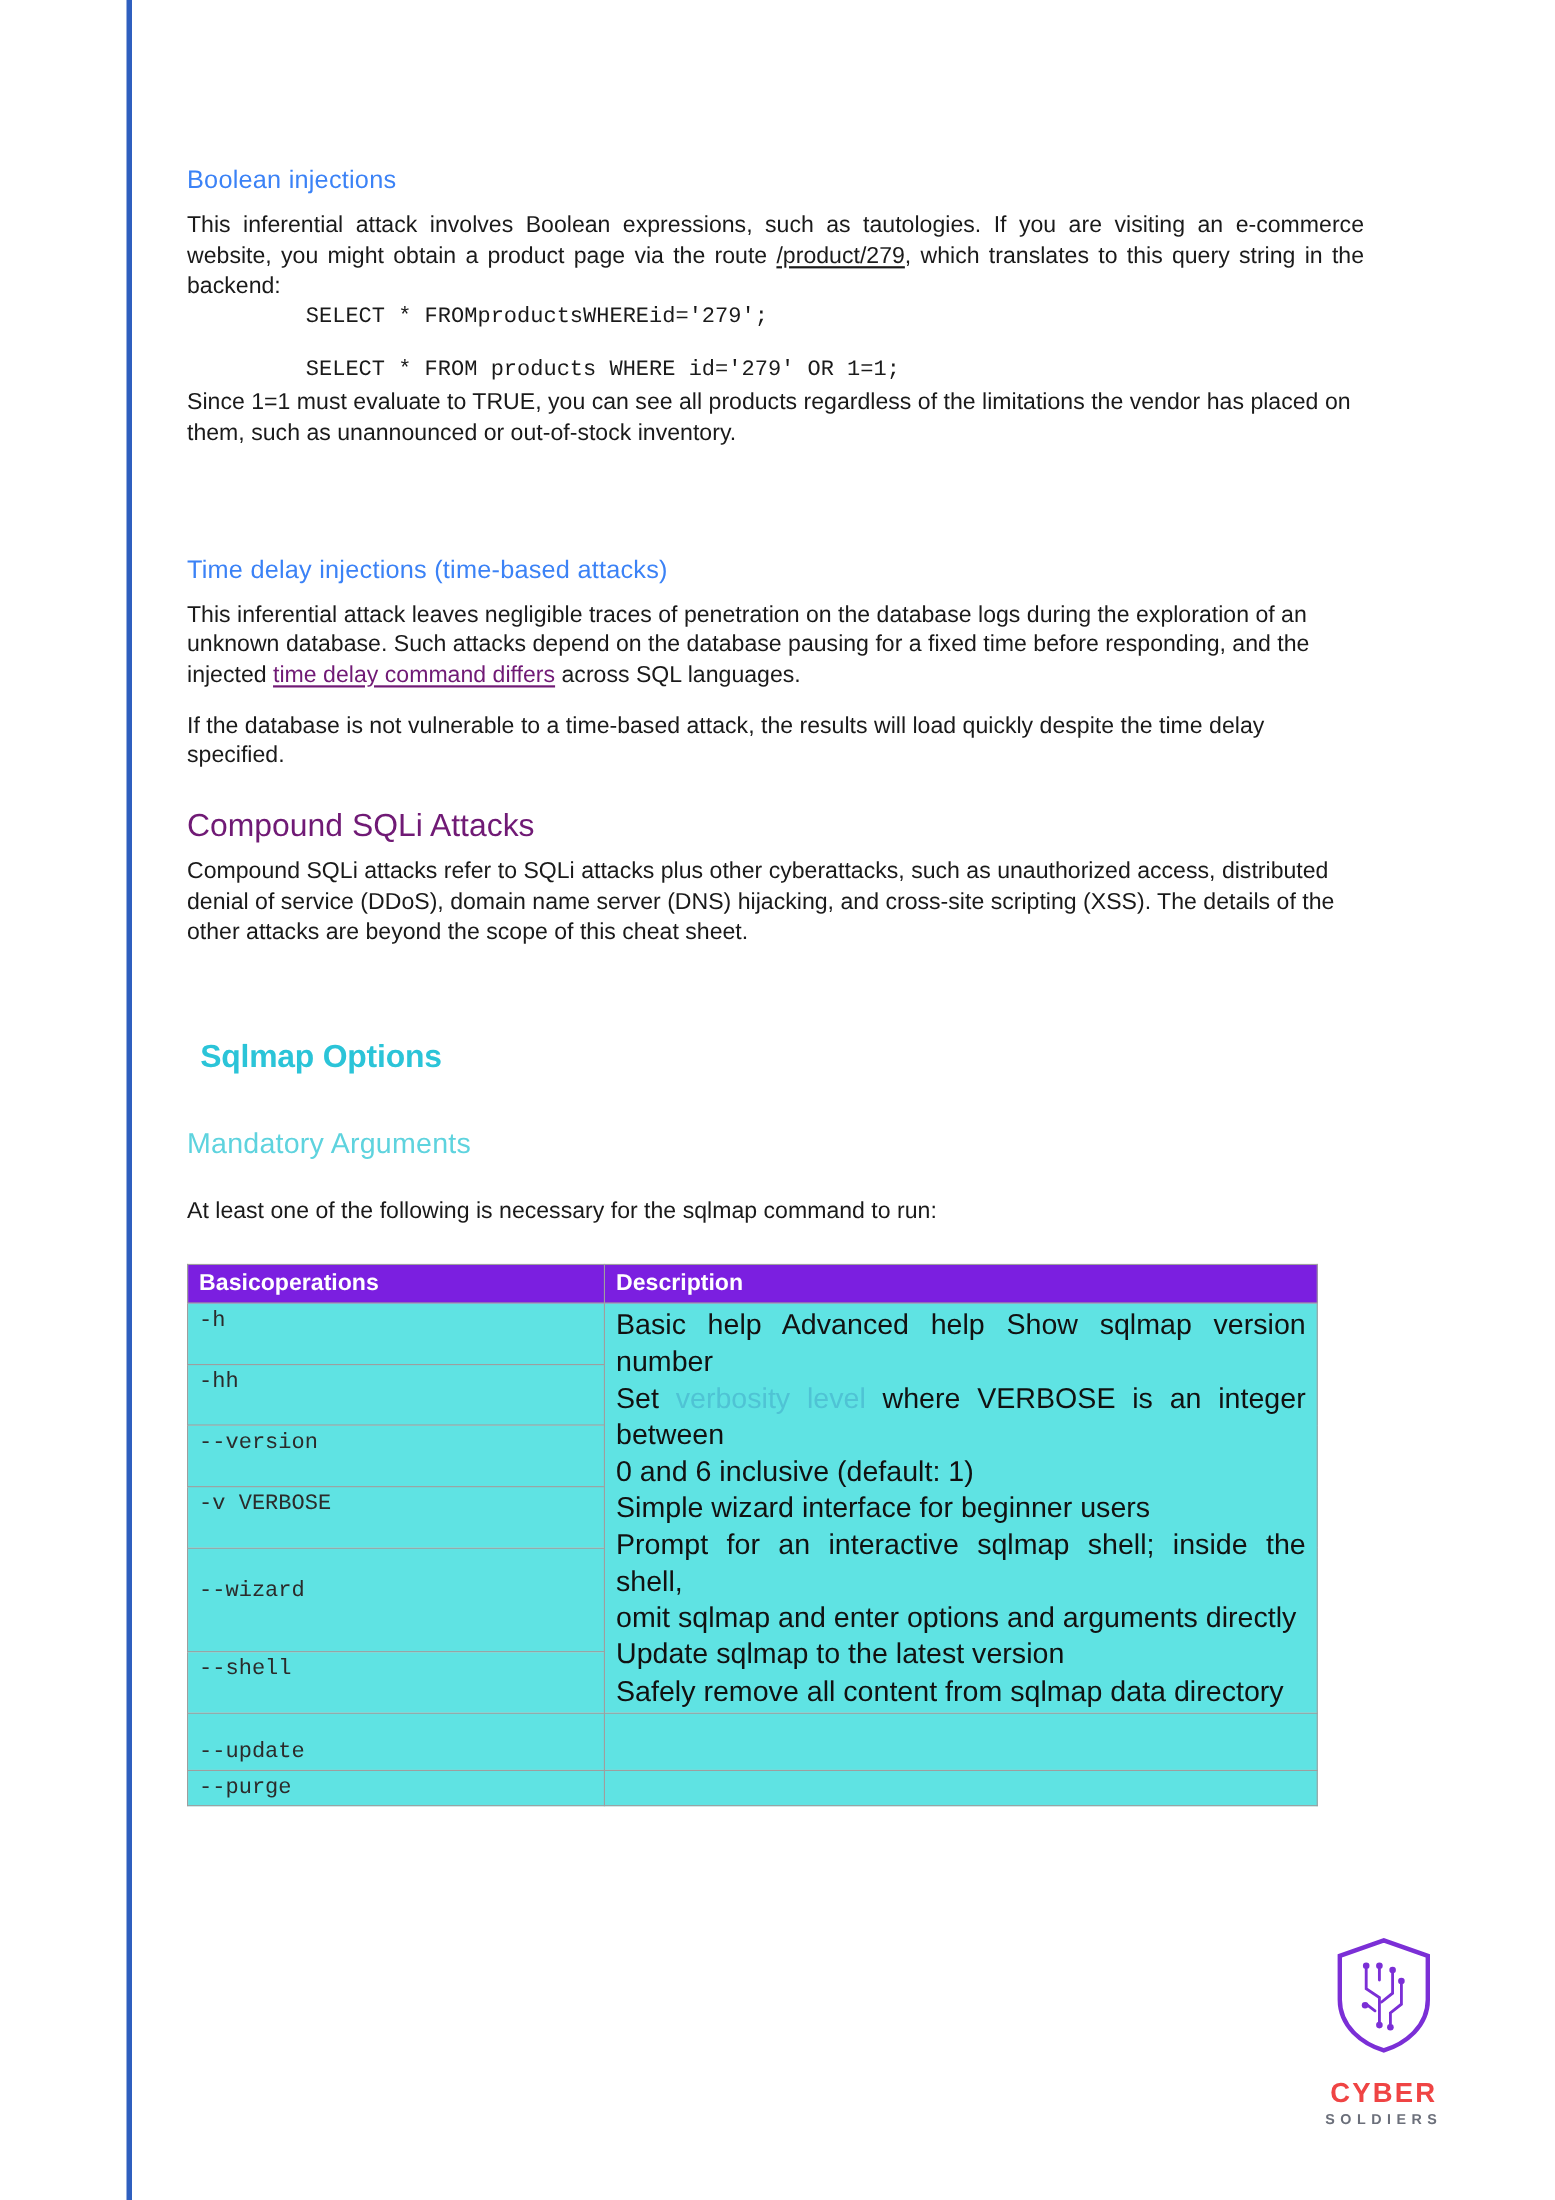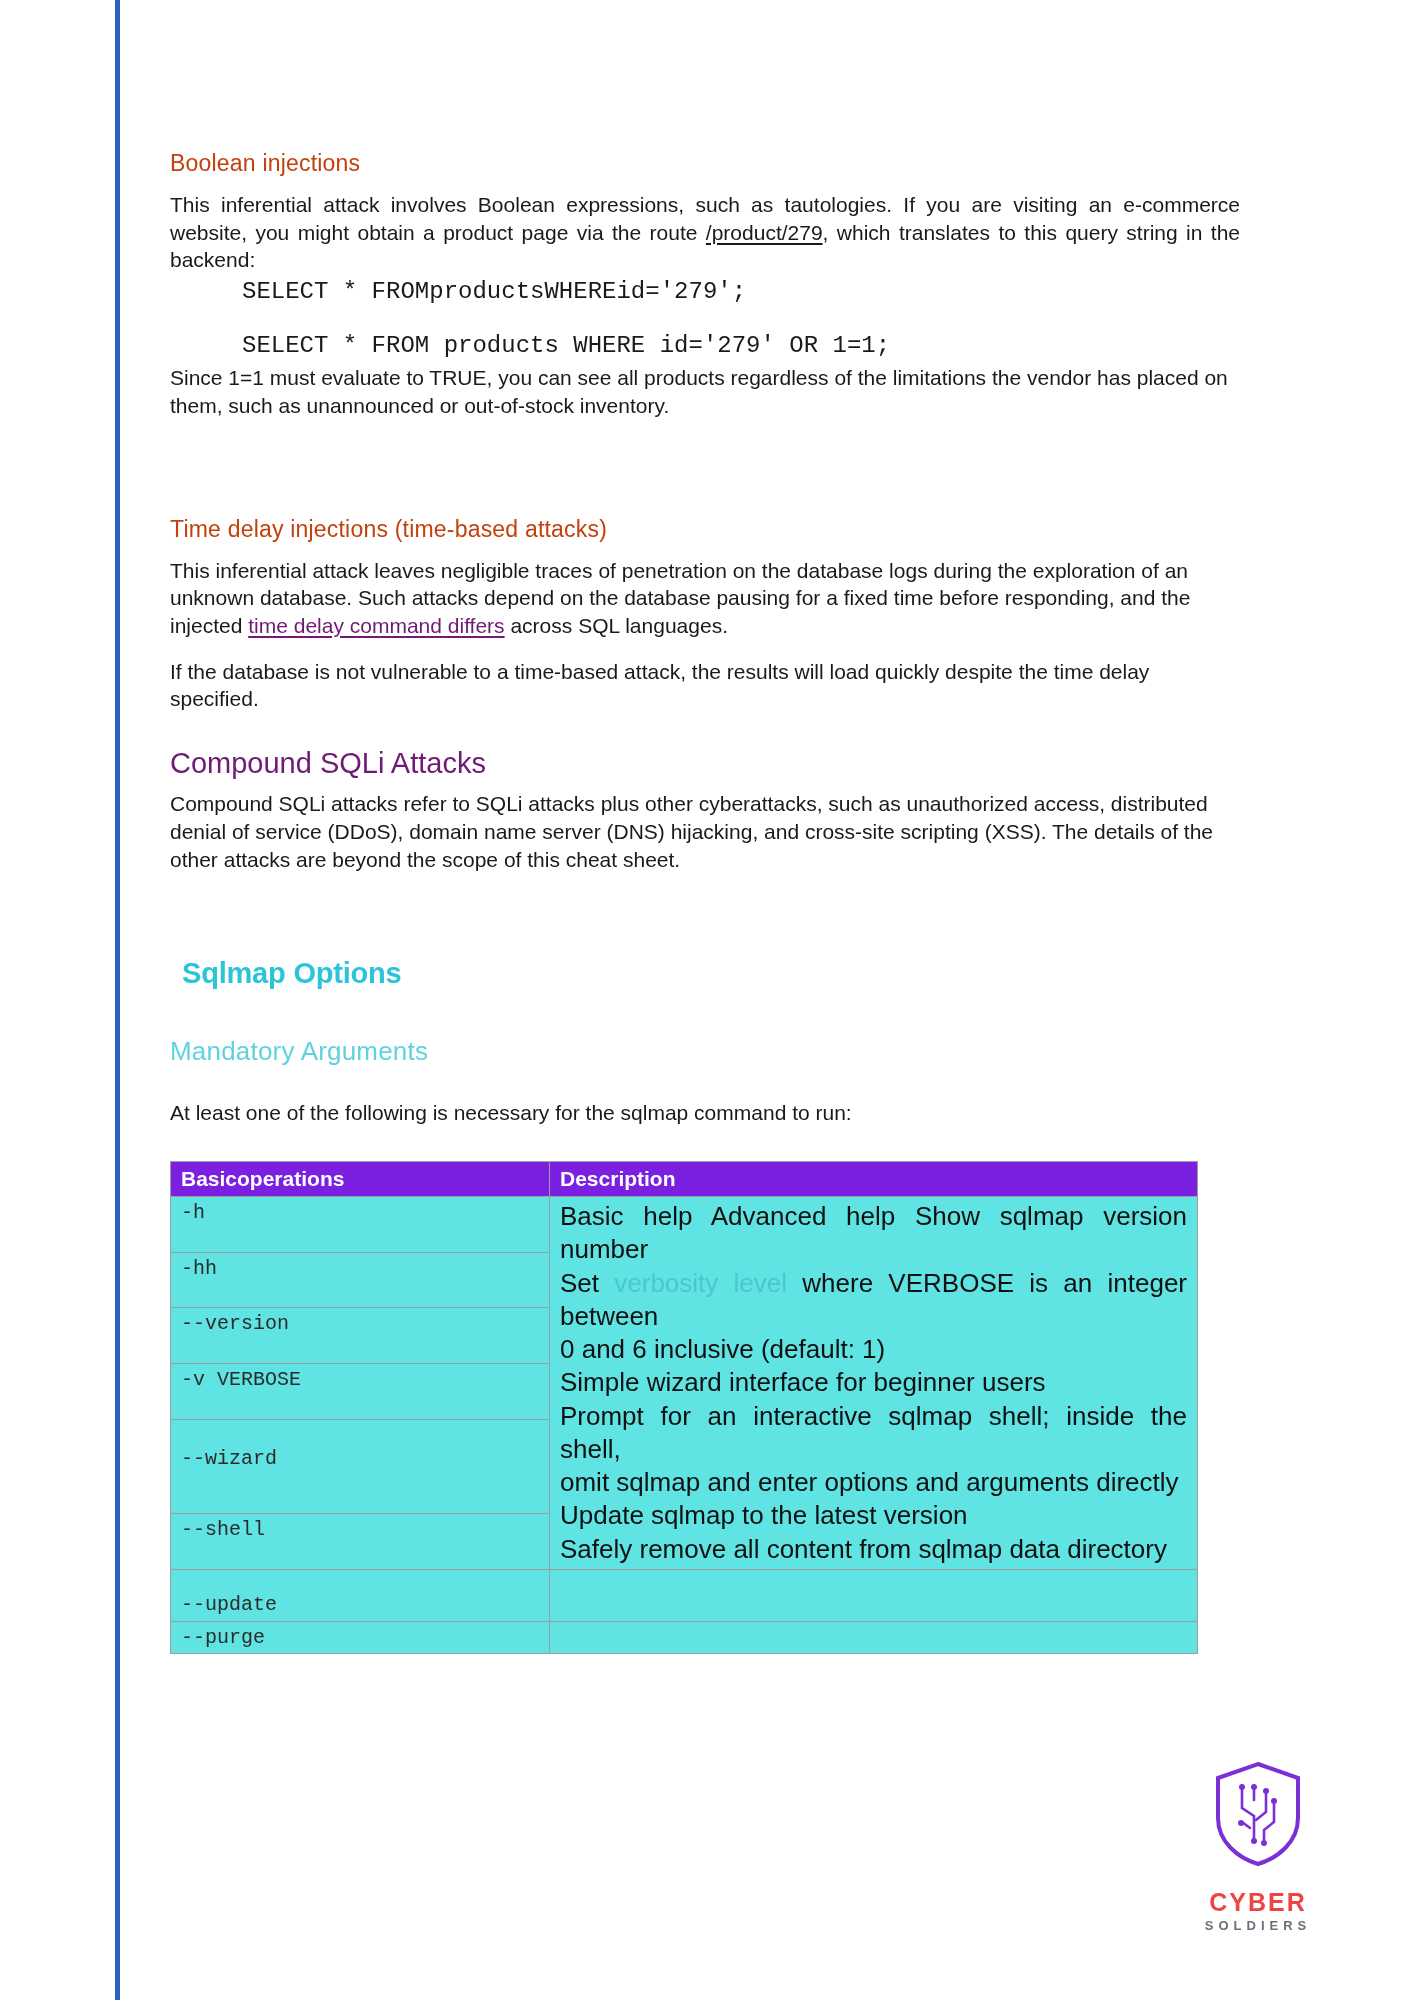--- a/index.html
+++ b/index.html
@@ -30,21 +30,21 @@
   }
   .content {
     position: absolute;
     left: 170px;
     top: 150px;
     width: 1070px;
   }
   h3.sub-head {
     font-size: 23px;
     font-weight: 400;
-    color: #c2410c;
+    color: #3b82f6;
     margin: 0 0 14px 0;
     letter-spacing: 0.2px;
   }
   h2.section-head {
     font-size: 29px;
     font-weight: 400;
     color: #701a75;
     margin: 0 0 10px 0;
   }
   h2.big-head {
@@ -57,23 +57,23 @@
   p.body {
     font-size: 21px;
     line-height: 1.32;
     margin: 0 0 0 0;
     text-align: justify;
     color: #1a1a1a;
   }
   p.body.nj { text-align: left; }
   .code {
     font-family: "Liberation Mono", "DejaVu Sans Mono", monospace;
-    font-size: 24px;
+    font-size: 20px;
     color: #1a1a1a;
-    margin-left: 72px;
+    margin-left: 108px;
     white-space: pre;
     line-height: 1.5;
   }
   .uline { text-decoration: underline; text-underline-offset: 3px; }
   .link-teal { color: #4fc3d4; }
   .link-blue { color: #701a75; text-decoration: underline; text-underline-offset: 3px; }
   .gap-sm { height: 18px; }
   .gap-md { height: 34px; }
   .gap-lg { height: 72px; }
   .gap-xl { height: 96px; }

